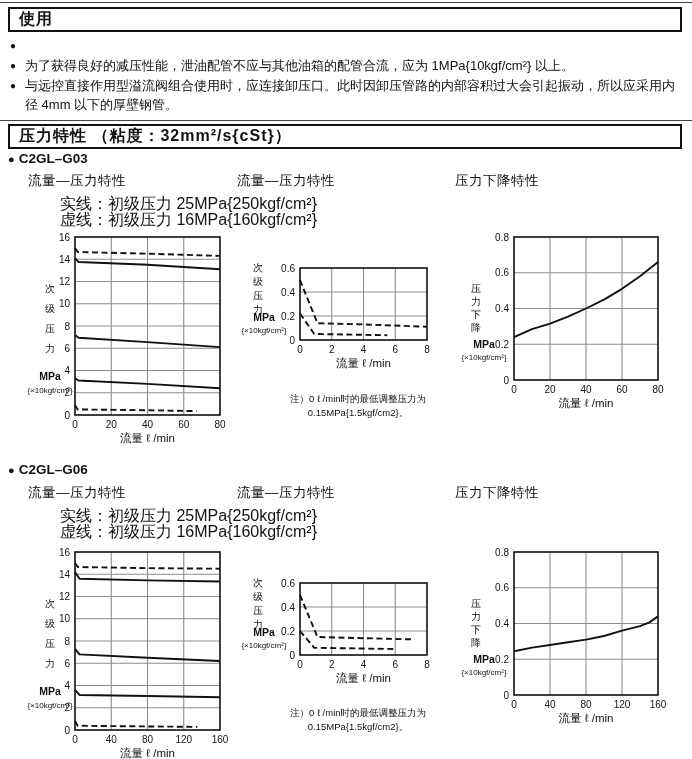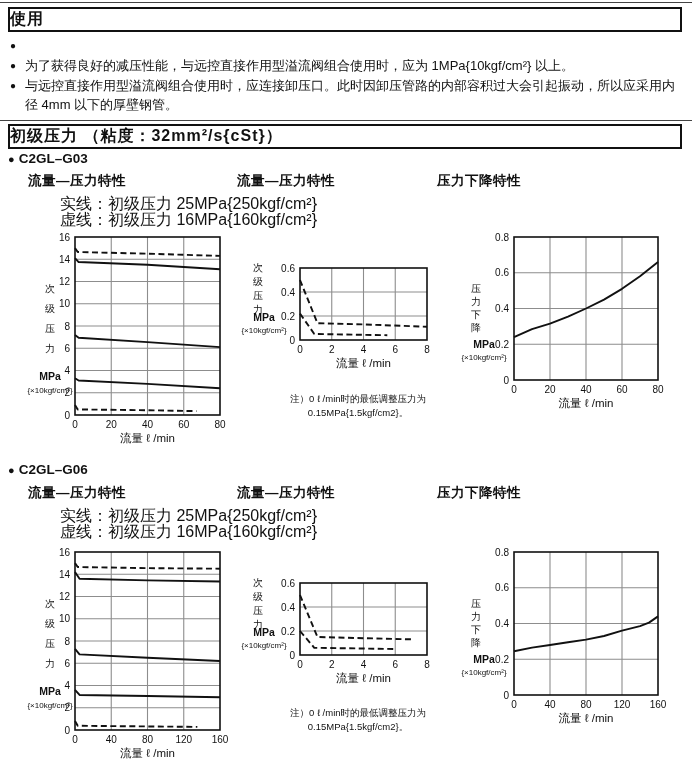--- a/index.html
+++ b/index.html
@@ -2,35 +2,35 @@
 <html><head>
 <meta charset="utf-8">
 <style>
   html,body{margin:0;padding:0;background:#fff;}
   .page{position:relative;width:692px;height:759px;background:#fff;overflow:hidden;
         font-family:"Liberation Sans","DejaVu Sans",sans-serif;color:#111;}
   .rule{position:absolute;left:0;width:692px;height:0;border-top:1px solid #444;}
   #rule-top{top:2px;}
   #rule-perf{top:120px;}
   .section-box{position:absolute;left:8px;width:674px;height:25px;border:2px solid #111;
-               background:#fff;display:flex;align-items:center;box-sizing:border-box;}
+               background:#fff;display:flex;align-items:center;padding-left:9px;box-sizing:border-box;}
   #usage-box{top:7px;}
   #perf-box{top:124px;}
   .section-title{font-size:16px;font-weight:bold;letter-spacing:1px;}
   .bullets{position:absolute;left:10px;top:36px;width:676px;font-size:13px;line-height:19px;}
   .bullet{display:flex;margin:0 0 1px 0;}
   .bullet .dot{width:15px;flex:0 0 15px;font-size:10px;line-height:19px;}
   .product-label{position:absolute;left:8px;font-size:13.5px;font-weight:bold;display:flex;align-items:center;}
   .product-label .dot{font-size:11px;margin-right:4px;}
   #product-g03{top:151px;}
   #product-g06{top:462px;}
-  .chart-title{position:absolute;font-size:13.5px;font-weight:bold;letter-spacing:.5px;}
+  .chart-title{position:absolute;font-size:13.5px;font-weight:normal;letter-spacing:.5px;}
   #t-g03-1,#t-g06-1{left:28px;}
   #t-g03-2,#t-g06-2{left:237px;}
-  #t-g03-3,#t-g06-3{left:437px;}
+  #t-g03-3,#t-g06-3{left:455px;}
   #t-g03-1,#t-g03-2,#t-g03-3{top:172px;}
   #t-g06-1,#t-g06-2,#t-g06-3{top:484px;}
   .legend{position:absolute;left:60px;font-size:16px;line-height:16px;}
   #legend-g03{top:196px;}
   #legend-g06{top:508px;}
   .chart-canvas{position:absolute;}
   #chart0{left:20px;top:228px;}
   #chart1{left:240px;top:258px;}
   #chart2{left:458px;top:228px;}
   #chart3{left:20px;top:543px;}
@@ -51,32 +51,32 @@
   <div class="section-box" id="usage-box">
     <span class="section-title">使用</span>
   </div>
 
   <div class="bullets">
     <div class="bullet">
       <span class="dot">●</span>
     </div>
     <div class="bullet">
       <span class="dot">●</span>
-      <span>为了获得良好的减压性能，与远控直接作用型溢流阀组合使用时，应为 1MPa{10kgf/cm²} 以上。</span>
+      <span>为了获得良好的减压性能，泄油配管不应与其他油箱的配管合流，应为 1MPa{10kgf/cm²} 以上。</span>
     </div>
     <div class="bullet">
       <span class="dot">●</span>
       <span>与远控直接作用型溢流阀组合使用时，应连接卸压口。此时因卸压管路的内部容积过大会引起振动，所以应采用内径 4mm 以下的厚壁钢管。</span>
     </div>
   </div>
 
   <div class="rule" id="rule-perf"></div>
 
   <div class="section-box" id="perf-box">
-    <span class="section-title">初级压力 （粘度：32mm²/s{cSt}）</span>
+    <span class="section-title">压力特性 （粘度：32mm²/s{cSt}）</span>
   </div>
 
   <div class="product-label" id="product-g03">
     <span class="dot">●</span>
     <span>C2GL–G03</span>
   </div>
   <div class="chart-title" id="t-g03-1">流量—压力特性</div>
   <div class="chart-title" id="t-g03-2">流量—压力特性</div>
   <div class="chart-title" id="t-g03-3">压力下降特性</div>
   <div class="legend" id="legend-g03">

